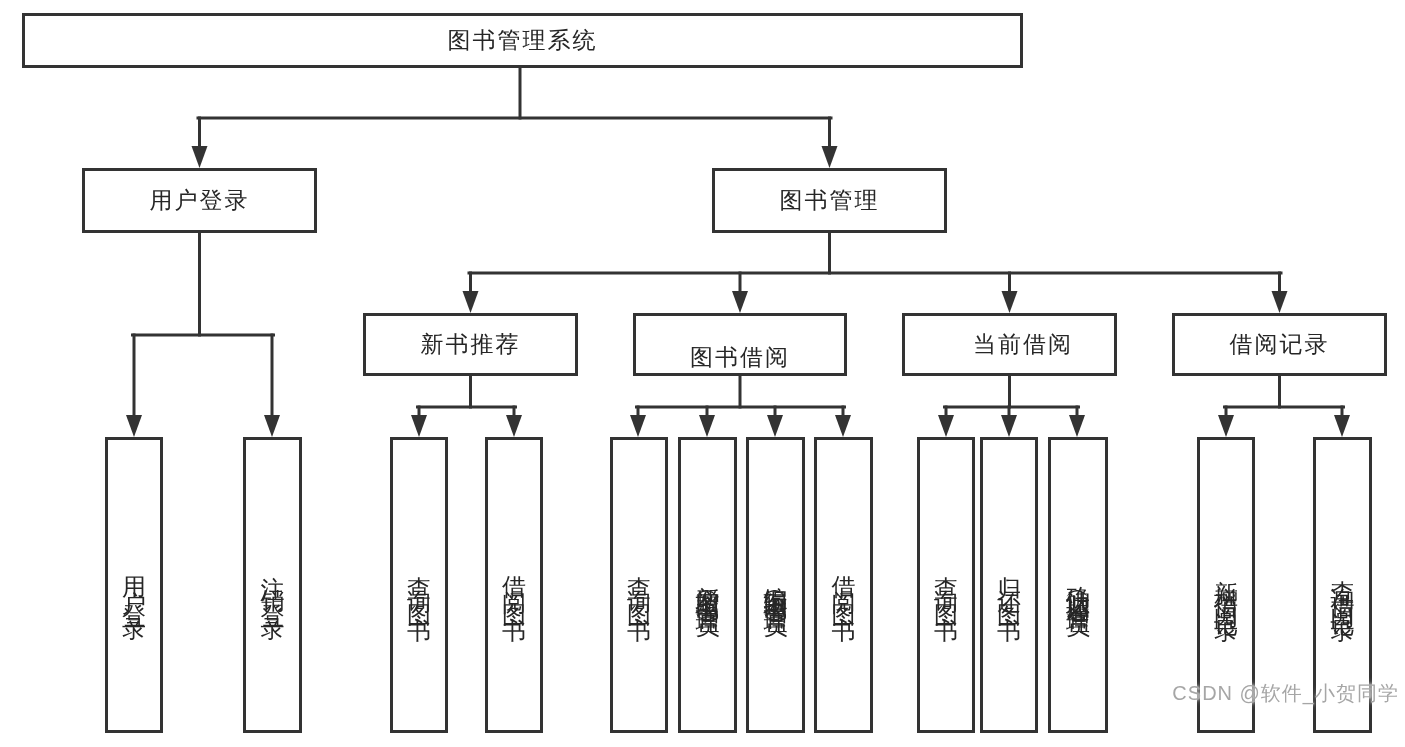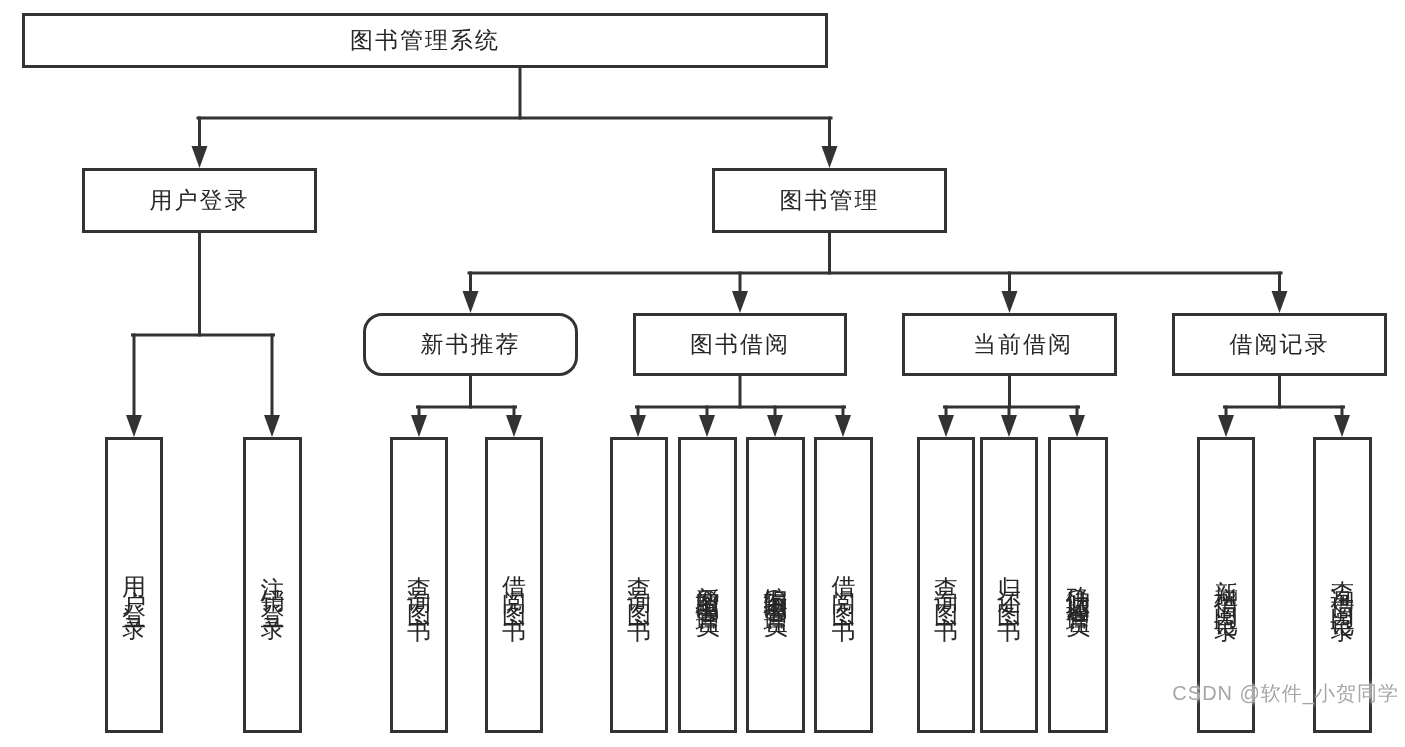--- a/index.html
+++ b/index.html
@@ -97,35 +97,35 @@
     <g>
       <line x1="1279.5" y1="376" x2="1279.5" y2="407"></line>
       <line x1="1224.5" y1="407" x2="1343.5" y2="407"></line>
       <line x1="1226" y1="407" x2="1226" y2="415"></line>
       <polygon points="1218,415 1234,415 1226,437"></polygon>
       <line x1="1342" y1="407" x2="1342" y2="415"></line>
       <polygon points="1334,415 1350,415 1342,437"></polygon>
     </g>
   </svg>
 
-  <div class="node" style="left:22px; top:13px; width:806px; height:55px;">
+  <div class="node" style="left:22px; top:13px; width:1001px; height:55px;">
     <span class="hlabel">图书管理系统</span>
   </div>
 
   <div class="node" style="left:82px; top:168px; width:235px; height:65px;">
     <span class="hlabel">用户登录</span>
   </div>
   <div class="node" style="left:712px; top:168px; width:235px; height:65px;">
     <span class="hlabel">图书管理</span>
   </div>
 
-  <div class="node" style="left:363px; top:313px; width:215px; height:63px;border-radius:19px;">
+  <div class="node" style="left:363px; top:313px; width:215px; height:63px;">
     <span class="hlabel">新书推荐</span>
   </div>
-  <div class="node" style="left:633px; top:313px; width:214px; height:63px;">
+  <div class="node" style="left:633px; top:313px; width:214px; height:63px;align-items:flex-end;">
     <span class="hlabel">图书借阅</span>
   </div>
   <div class="node" style="left:902px; top:313px; width:215px; height:63px;padding-left:27px;">
     <span class="hlabel">当前借阅</span>
   </div>
   <div class="node" style="left:1172px; top:313px; width:215px; height:63px;">
     <span class="hlabel">借阅记录</span>
   </div>
 
   <div class="node" style="left:105px; top:437px; width:58px; height:296px;">

